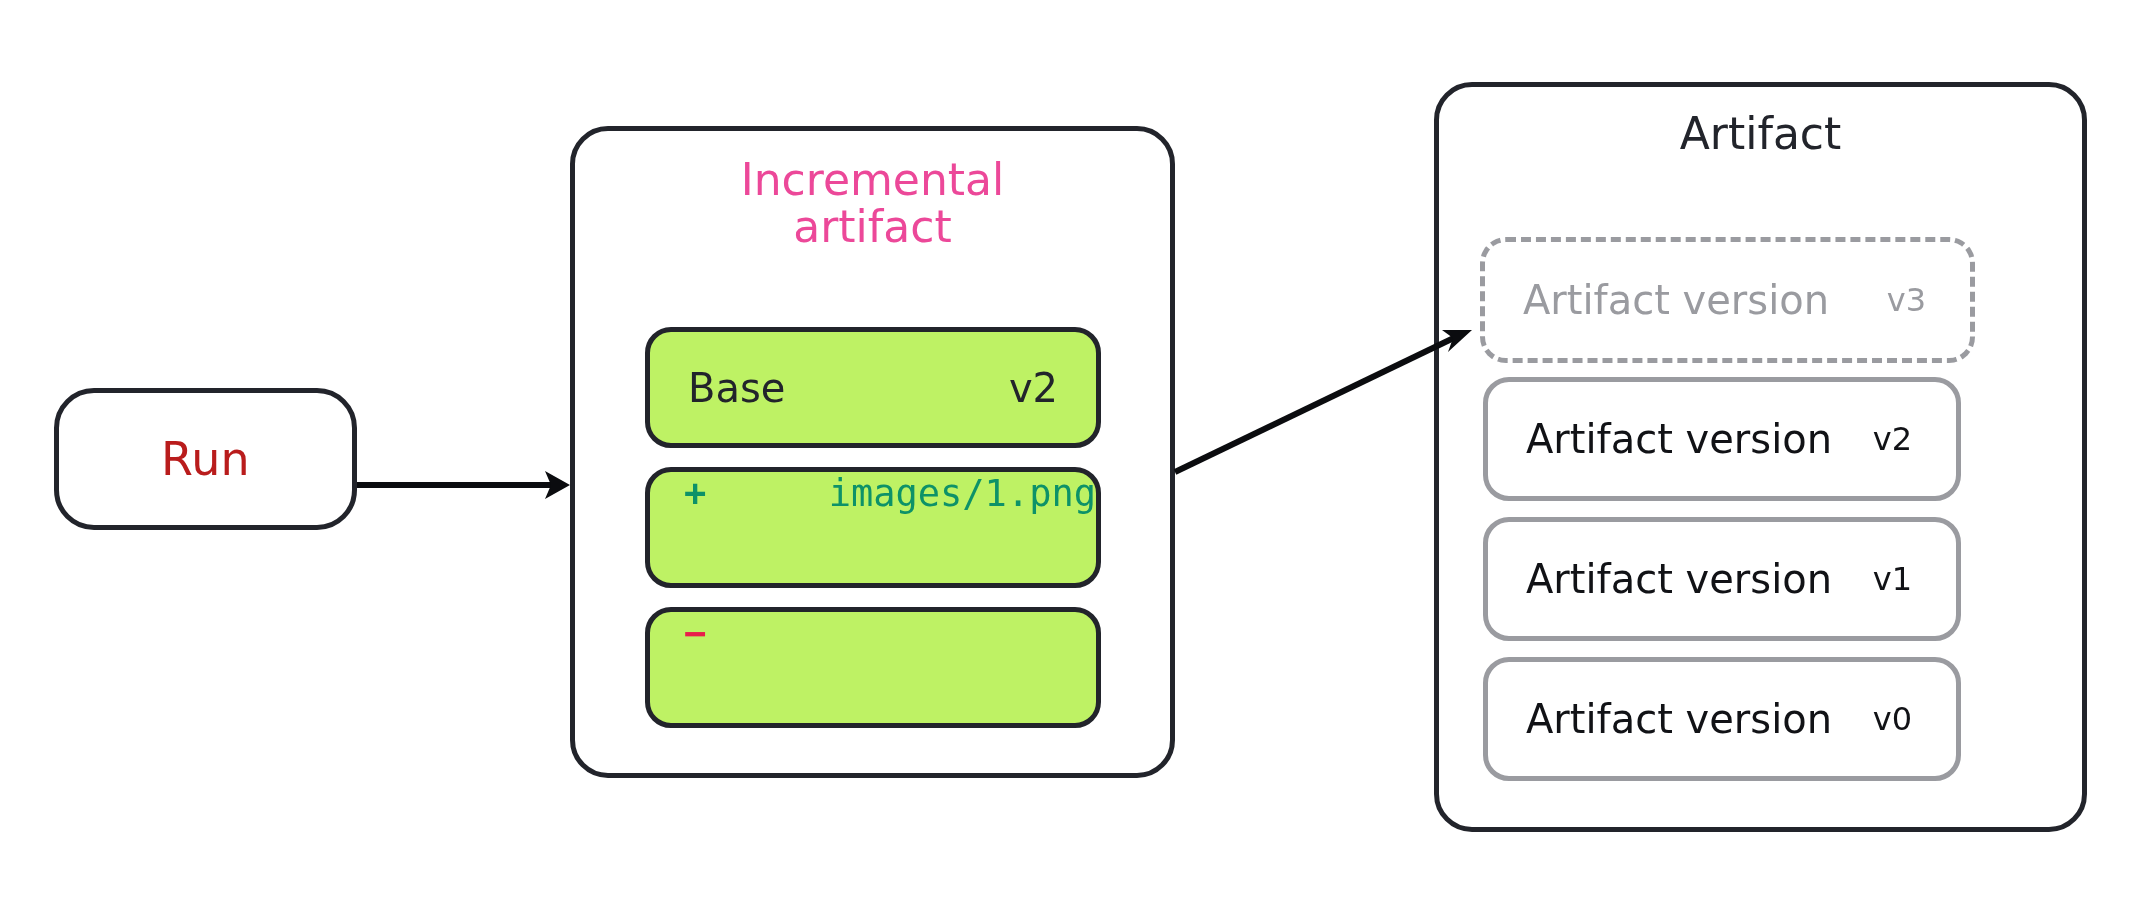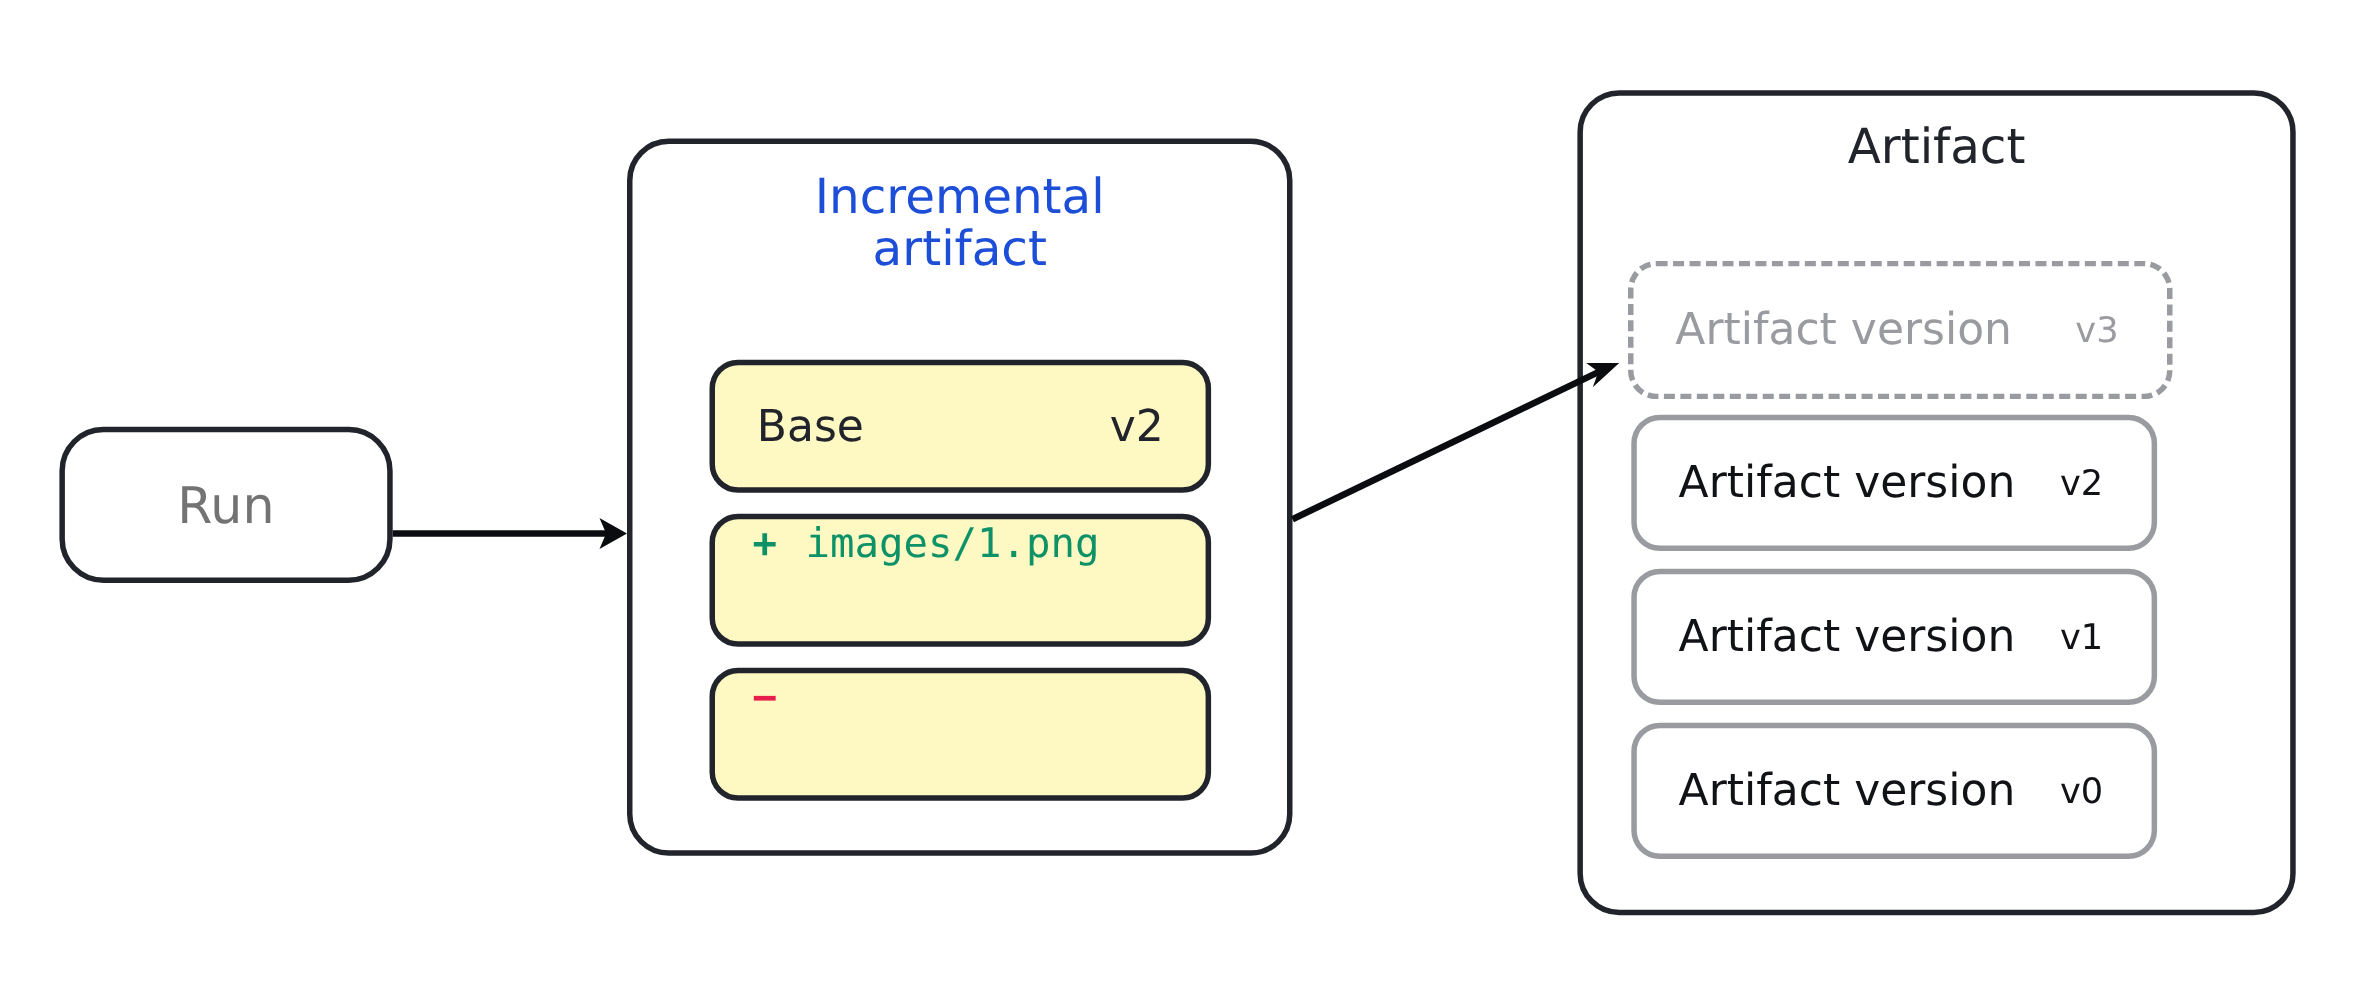--- a/index.html
+++ b/index.html
@@ -30,21 +30,21 @@
     width: 303px;
     height: 142px;
     border: 5px solid #22242b;
     border-radius: 40px;
     display: flex;
     align-items: center;
     justify-content: center;
   }
   #run-node .node-label {
     font-size: 46px;
-    color: #737373;
+    color: #b91c1c;
     line-height: 1;
     letter-spacing: 0.2px;
   }
 
   
   #incremental-node {
     left: 570px;
     top: 126px;
     width: 605px;
     height: 652px;
@@ -52,36 +52,37 @@
     border-radius: 38px;
   }
   #incremental-title {
     position: absolute;
     left: 0;
     top: 26px;
     width: 100%;
     text-align: center;
     font-size: 44px;
     line-height: 1.06;
-    color: #1d4ed8;
+    color: #ec4899;
     white-space: pre-line;
   }
 
   
   .inc-row {
     position: absolute;
     box-sizing: border-box;
     left: 70px;
     width: 456px;
     height: 121px;
     border: 5px solid #22242b;
     border-radius: 26px;
-    background: #fef9c3;
+    background: #bef264;
     display: flex;
     align-items: center;
+    justify-content: space-between;
   }
   #inc-row-base { top: 196px; }
   #inc-row-add  { top: 336px; }
   #inc-row-del  { top: 476px; }
 
   .inc-row-label {
     font-size: 40px;
     color: #22242b;
     padding-left: 38px;
   }

